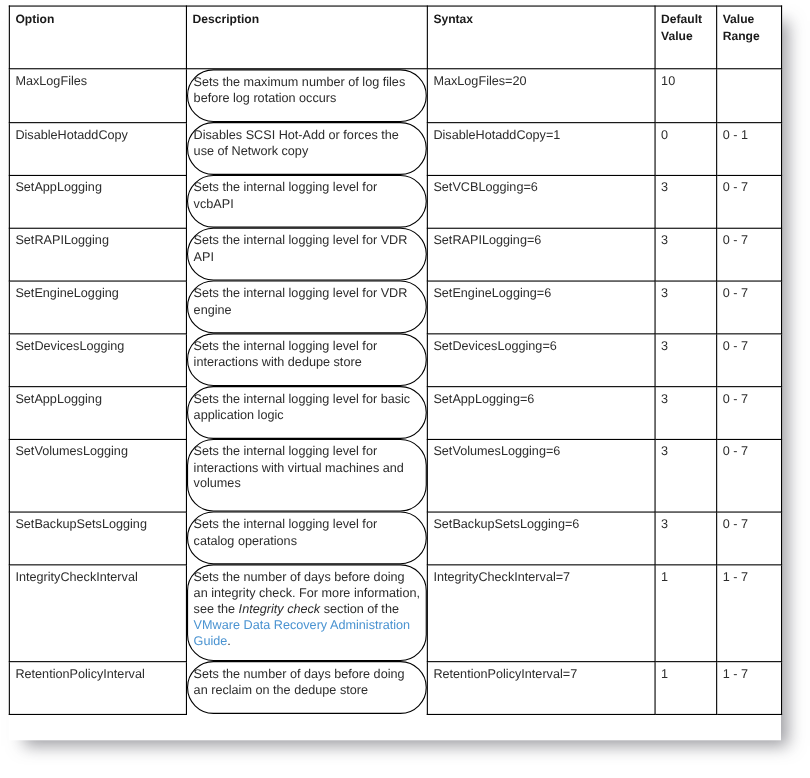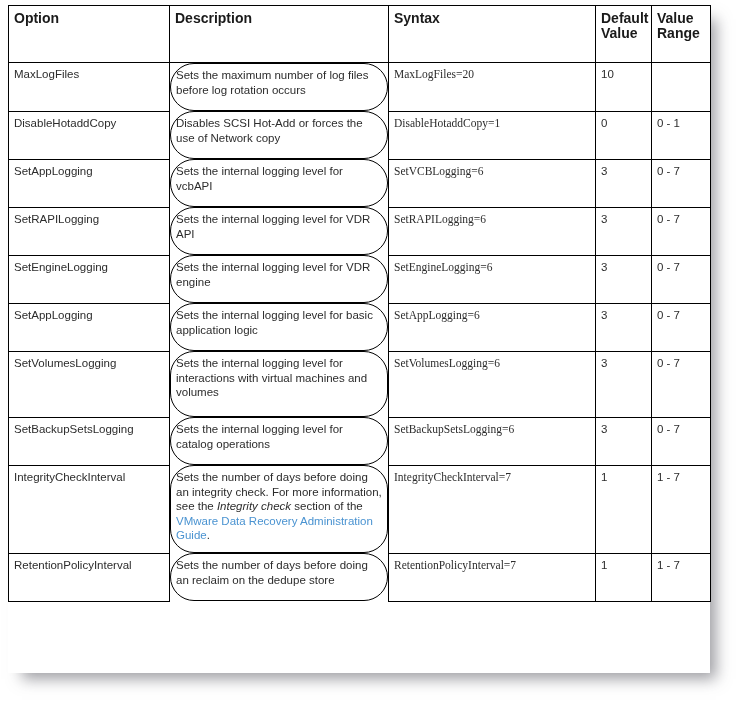--- a/index.html
+++ b/index.html
@@ -53,34 +53,34 @@
     color: #2c2c2c;
     font-size: 11.5px;
     line-height: 14.5px;
     text-align: left;
     font-weight: normal;
   }
 
   table.opt-table thead th {
     font-weight: bold;
     color: #1a1a1a;
-    font-size: 14px;
+    font-size: 11px;
     padding-top: 5px;
     padding-bottom: 22px;
   }
 
   
   col.c-option  { width: 161px; }
   col.c-desc    { width: 219px; }
   col.c-syntax  { width: 207px; }
   col.c-default { width: 56px; }
   col.c-range   { width: 59px; }
 
   .syntax {
-    font-family: Liberation Serif, serif;
+    font-family: Liberation Sans, sans-serif;
     font-size: 11px;
     letter-spacing: 0px;
     white-space: nowrap;
     color: #2c2c2c;
   }
 
   .desc { display: block; border-radius: 24px; }
   .desc em {
     font-style: italic;
   }
@@ -155,20 +155,27 @@
       </tr>
 
       <tr class="r-h3">
         <td>SetEngineLogging</td>
         <td class="desc">Sets the internal logging level for VDR engine</td>
         <td class="syntax">SetEngineLogging=6</td>
         <td>3</td>
         <td>0 - 7</td>
       </tr>
 
+      <tr class="r-h3">
+        <td>SetDevicesLogging</td>
+        <td class="desc">Sets the internal logging level for interactions with dedupe store</td>
+        <td class="syntax">SetDevicesLogging=6</td>
+        <td>3</td>
+        <td>0 - 7</td>
+      </tr>
 
       <tr class="r-h3">
         <td>SetAppLogging</td>
         <td class="desc">Sets the internal logging level for basic application logic</td>
         <td class="syntax">SetAppLogging=6</td>
         <td>3</td>
         <td>0 - 7</td>
       </tr>
 
       <tr class="r-h4">

